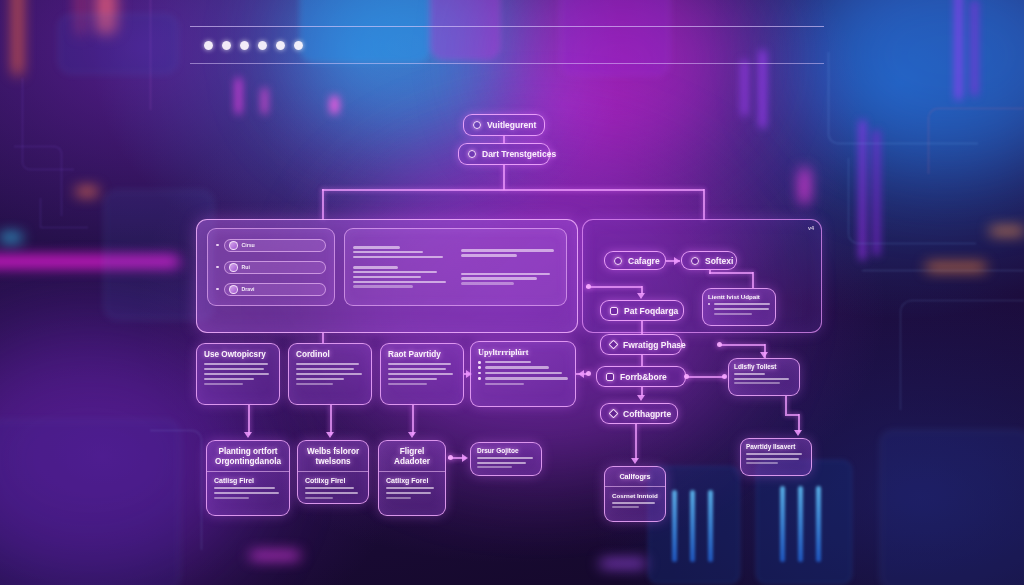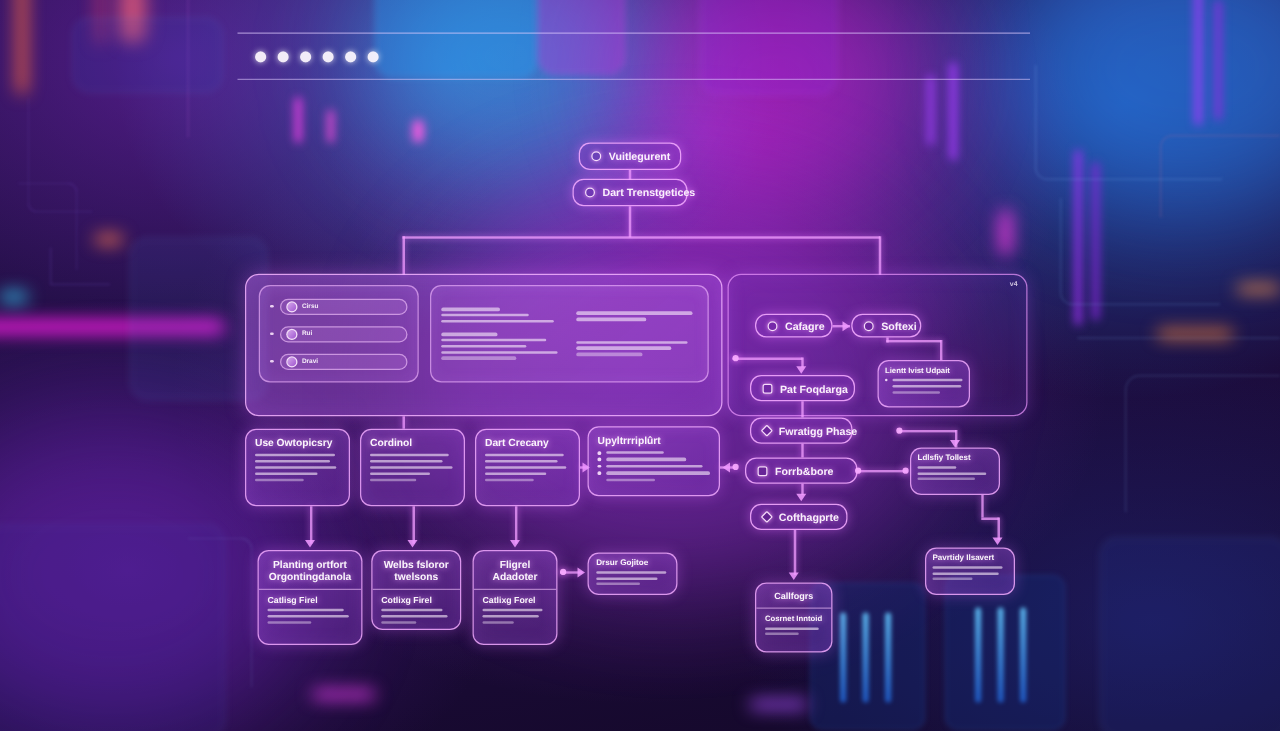--- a/index.html
+++ b/index.html
@@ -309,34 +309,34 @@
     <div class="card-lines">
       <div class="ln" style="width:94%"></div>
       <div class="ln" style="width:88%"></div>
       <div class="ln" style="width:96%"></div>
       <div class="ln" style="width:74%"></div>
       <div class="ln dim" style="width:58%"></div>
     </div>
   </div>
 
   <div class="card" style="left:380px; top:343px; width:84px; height:62px;">
-    <div class="card-t">Dart Crecany</div>
+    <div class="card-t">Raot Pavrtidy</div>
     <div class="card-lines">
       <div class="ln" style="width:93%"></div>
       <div class="ln" style="width:86%"></div>
       <div class="ln" style="width:96%"></div>
       <div class="ln" style="width:72%"></div>
       <div class="ln dim" style="width:57%"></div>
     </div>
   </div>
 
   <div class="arrow rt" style="left:466px; top:370px;"></div>
   <div class="conn h" style="left:464px; top:373px; width:6px;"></div>
 
-  <div class="card" style="left:470px; top:341px; width:106px; height:56px;">
+  <div class="card" style="left:470px; top:341px; width:106px; height:66px;font-family:Liberation Serif, serif;">
     <div class="card-t">Upyltrrriplûrt</div>
     <div class="blist">
       <div class="brow">
           <span class="bd"></span>
           <span class="ln" style="max-width:52%"></span>
         </div>
       <div class="brow">
           <span class="bd"></span>
           <span class="ln" style="max-width:72%"></span>
         </div>

